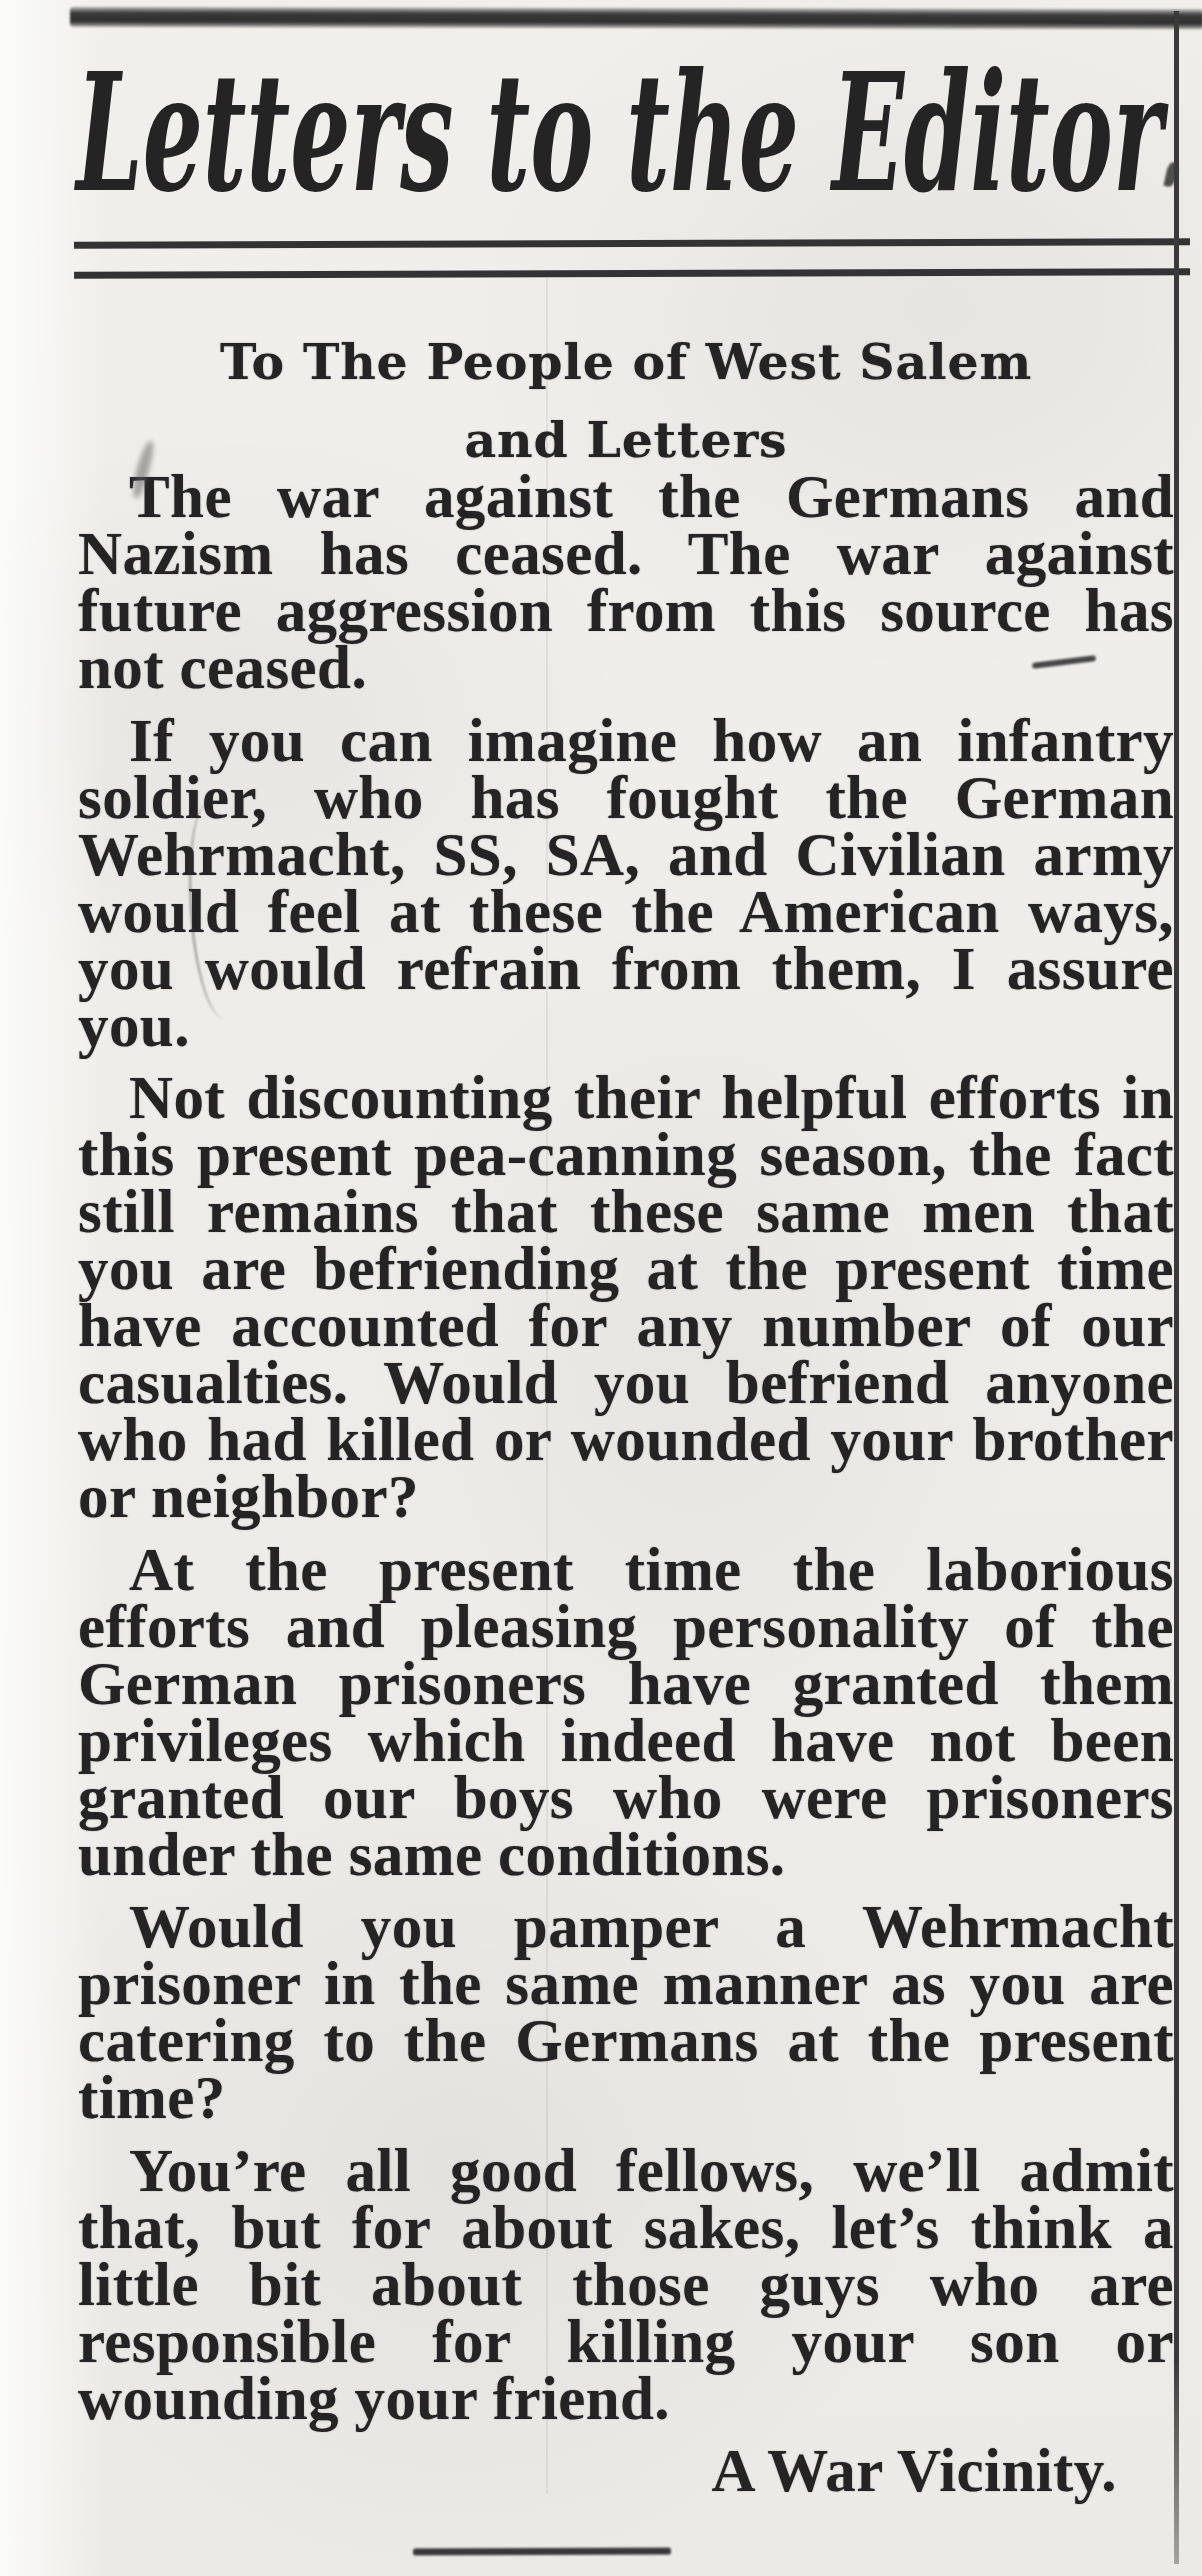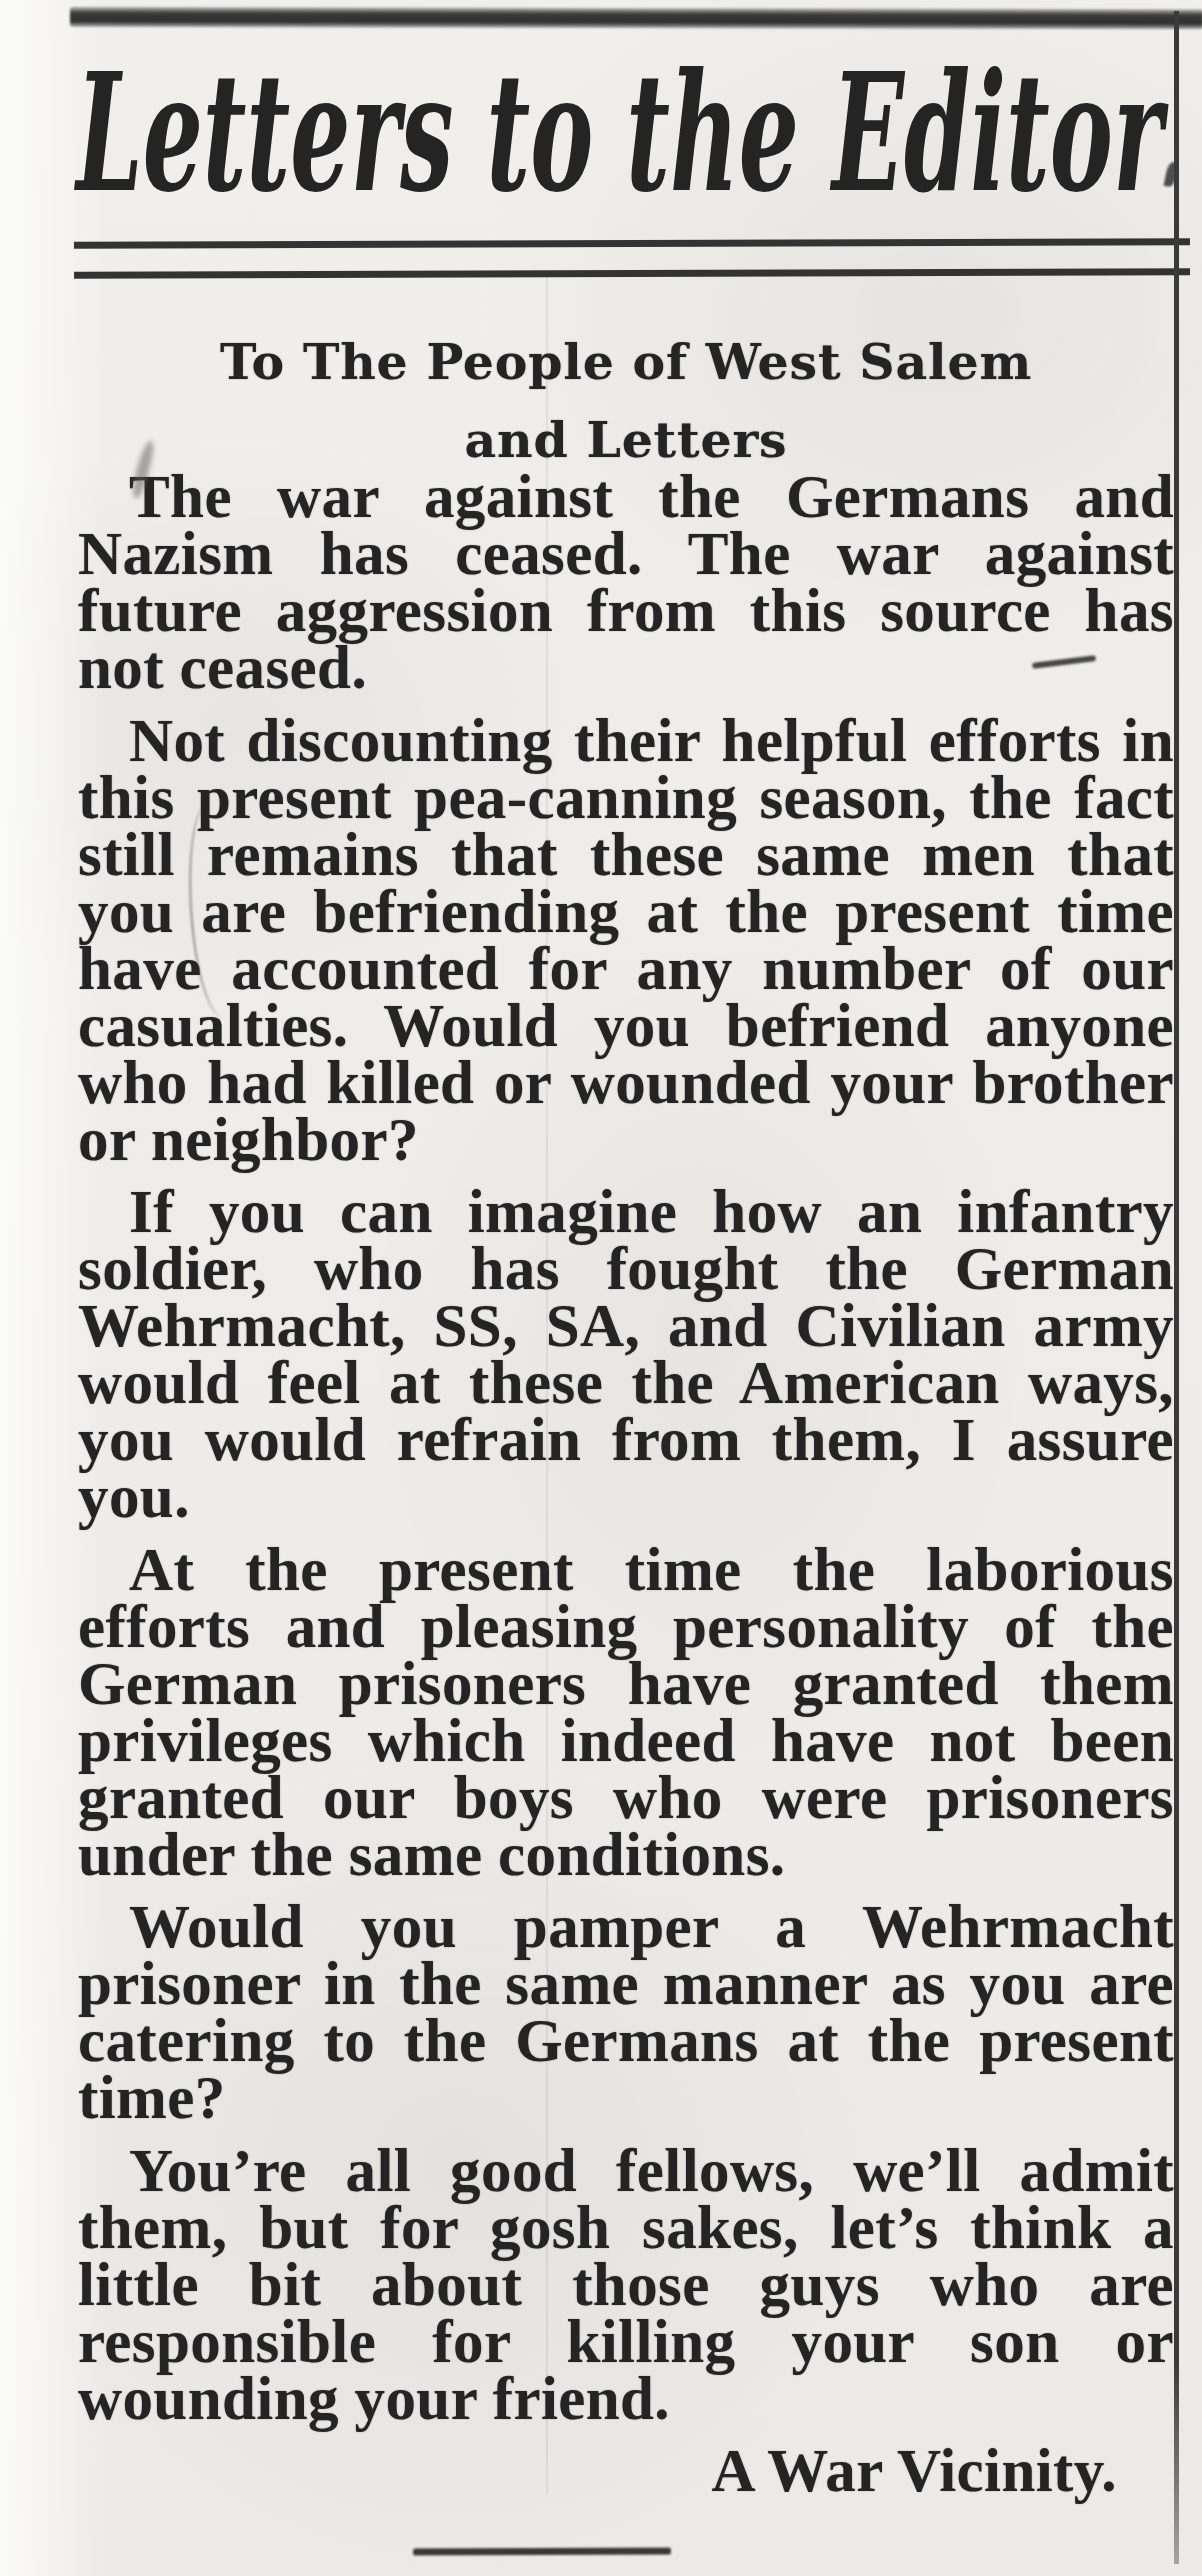--- a/index.html
+++ b/index.html
@@ -73,25 +73,25 @@
   <div class="side-rule"></div>
   <div class="fold-line"></div>
 
   <div class="letter-heading ink">
     <div>To The People of West Salem</div>
     <div>and Letters</div>
   </div>
 
   <div class="letter-body ink">
     <p>The war against the Germans and Nazism has ceased. The war against future aggression from this source has not ceased.</p>
+    <p>If you can imagine how an infantry soldier, who has fought the German Wehrmacht, SS, SA, and Civilian army would feel at these the American ways, you would refrain from them, I assure you.</p>
     <p>Not discounting their helpful efforts in this present pea-canning season, the fact still remains that these same men that you are befriending at the present time have accounted for any number of our casualties. Would you befriend anyone who had killed or wounded your brother or neighbor?</p>
-    <p>If you can imagine how an infantry soldier, who has fought the German Wehrmacht, SS, SA, and Civilian army would feel at these the American ways, you would refrain from them, I assure you.</p>
     <p>At the present time the laborious efforts and pleasing personality of the German prisoners have granted them privileges which indeed have not been granted our boys who were prisoners under the same conditions.</p>
     <p>Would you pamper a Wehrmacht prisoner in the same manner as you are catering to the Germans at the present time?</p>
-    <p>You’re all good fellows, we’ll admit them, but for gosh sakes, let’s think a little bit about those guys who are responsible for killing your son or wounding your friend.</p>
+    <p>You’re all good fellows, we’ll admit that, but for about sakes, let’s think a little bit about those guys who are responsible for killing your son or wounding your friend.</p>
     <p class="signature">A War Vicinity.</p>
   </div>
 
   <div class="artifact smudge-mark"></div>
   <div class="artifact scratch-mark"></div>
   <div class="artifact dash-mark"></div>
 
   <div class="bottom-rule"></div>
 
 </div>

